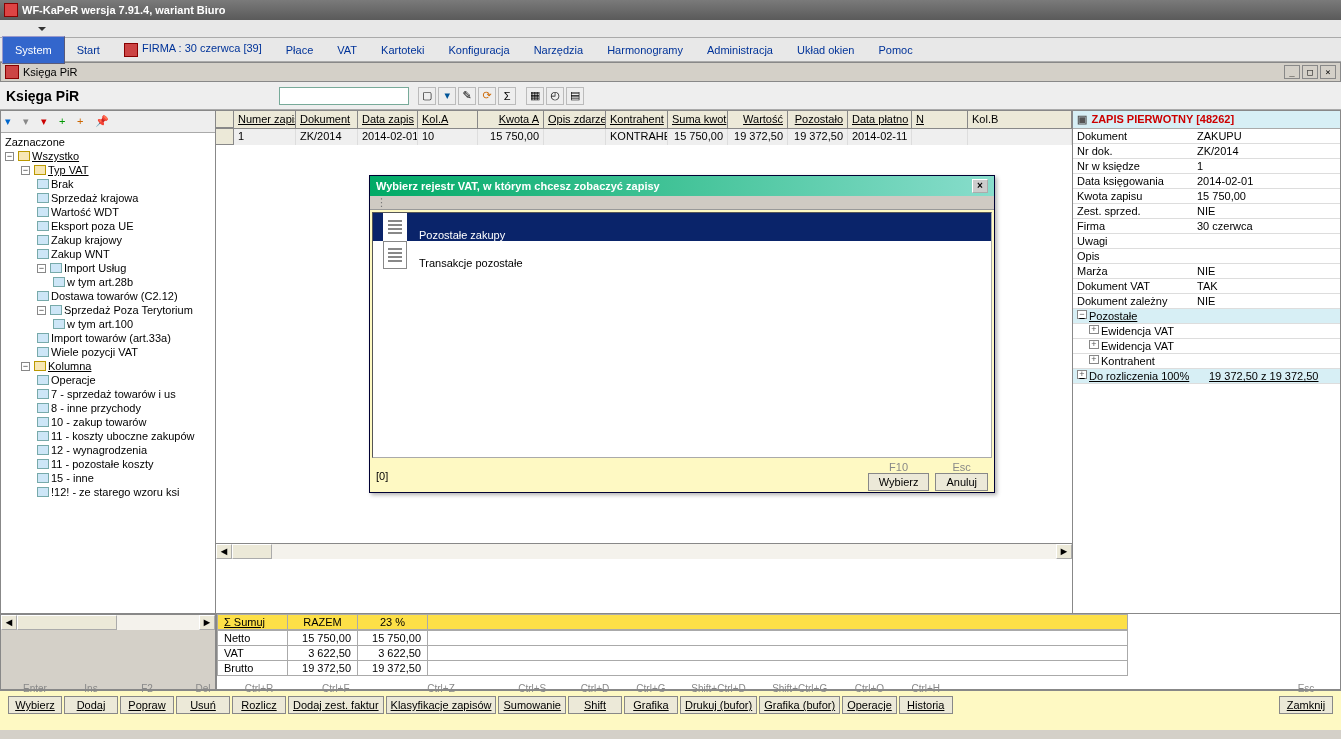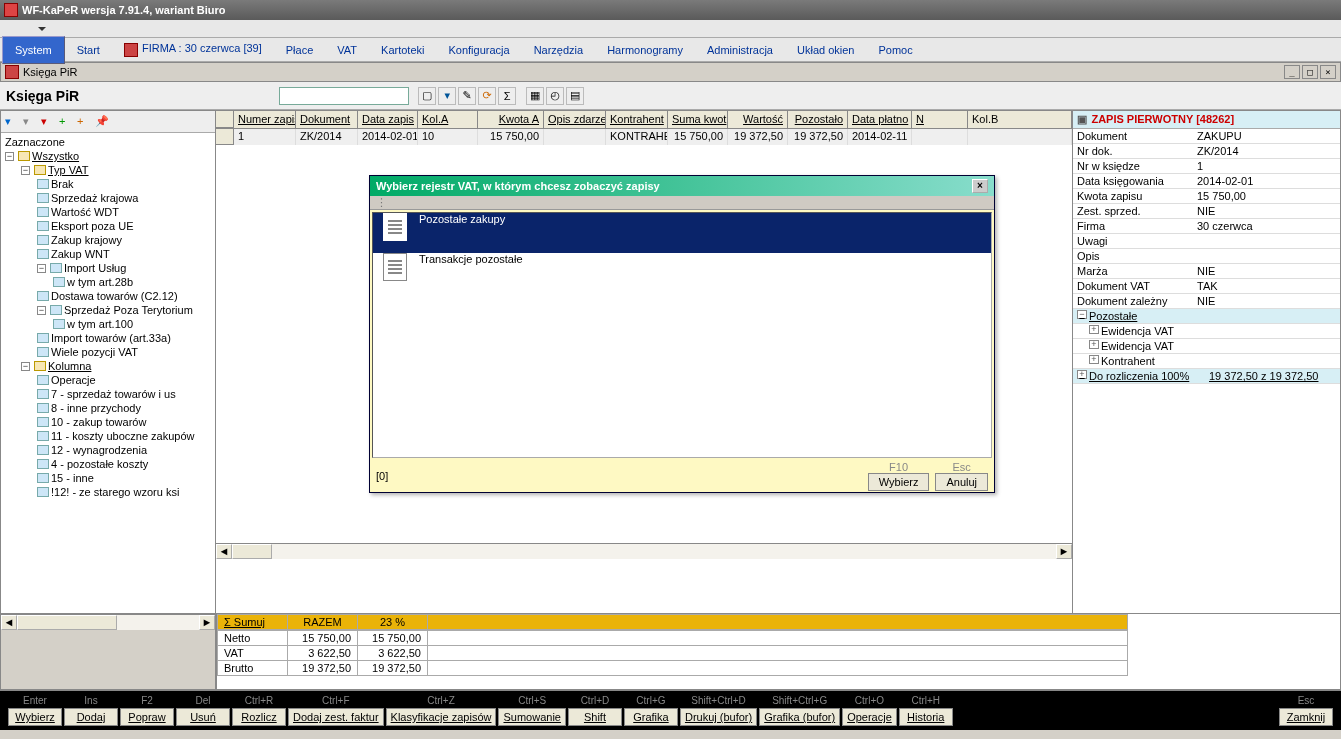--- a/index.html
+++ b/index.html
@@ -47,38 +47,38 @@
 .hscroll{position:absolute;bottom:0;left:0;right:0;height:16px;background:#ece9d8;border-top:1px solid #888;display:flex;}
 .hscroll .sb{width:16px;border:1px outset #fff;background:#ece9d8;text-align:center;line-height:12px;}
 .hscroll .track{flex:1;background:#f4f2ec;position:relative;}
 .hscroll .thumb{position:absolute;left:0;top:0;bottom:0;width:40px;background:#ece9d8;border:1px outset #fff;}
 .modal { position:absolute; left:369px; top:175px; width:626px; height:318px; border:1px solid #003; background:#fef9c3; box-shadow:2px 2px 4px rgba(0,0,0,.3);}
 .modal-title{background:linear-gradient(to right,#0a6,#8dc); color:#fff; font-weight:bold; height:20px; display:flex; align-items:center; padding:0 6px;}
 .modal-title .sp{flex:1;}
 .modal-title .cx{width:16px;height:14px;background:#ccc;border:1px outset #fff;color:#000;text-align:center;line-height:12px;font-size:10px;font-weight:bold;}
 .modal-strip{height:14px;background:#cfcac3;border-bottom:1px solid #999;padding-left:6px;color:#777;}
 .modal-body{background:#fff;height:246px;border:1px inset #aaa;margin:2px;}
-.mlist-item{display:flex;align-items:flex-start;height:40px;padding:0 10px;gap:12px;}
+.mlist-item{display:flex;align-items:flex-end;height:28px;padding:0 10px;gap:12px;}
 .mlist-item.sel{background:#0a246a;color:#fff;}
 .mlist-item .doc-icon{width:24px;height:28px;background:#fff;border:1px solid #888;position:relative;}
 .mlist-item.sel .doc-icon{border-color:#fff;}
 .mlist-item .doc-icon::before{content:"";position:absolute;top:6px;left:4px;right:4px;height:2px;background:#888;box-shadow:0 4px 0 #888,0 8px 0 #888,0 12px 0 #888;}
 .modal-footer{display:flex;align-items:center;padding:2px 6px;gap:6px;height:32px;}
 .modal-footer .sp{flex:1;}
 .modal-footer .hint{color:#888;}
 .modal-footer .col{display:flex;flex-direction:column;align-items:center;}
 .btn{background:#ece9d8;border:1px solid #888;padding:2px 10px;min-width:50px;text-align:center;}
 .summary-panel{height:76px;border:1px solid #888;border-top:none;background:#fff; margin-right:0;}
 .summary-table{display:table;border-collapse:collapse;}
 .srow{display:table-row;}
 .scell{display:table-cell;border:1px solid #aaa;padding:1px 6px;text-align:right;background:#fff;}
-.scell.hd{background:#eab308;text-align:center;}
+.scell.hd{background:#fde047;text-align:center;}
 .scell.lab{text-align:left;width:70px;}
 .scell.w{width:70px;}
-.shortcut-bar{height:40px;background:#000000;border-top:1px solid #888;display:flex;align-items:flex-end;padding:4px 8px;gap:2px;}
+.shortcut-bar{height:40px;background:#fef9c3;border-top:1px solid #888;display:flex;align-items:flex-end;padding:16px 8px;gap:2px;}
 .sc-col{display:flex;flex-direction:column;align-items:center;}
 .sc-col .sc-hint{color:#888;font-size:10px;height:13px;}
 .sc-col .sc-btn{background:#ece9d8;border:1px solid #888;padding:2px 4px;min-width:54px;text-align:center;text-decoration:underline;}
 .sc-col.sp{flex:1;}
 .grid-wrap{position:relative;height:448px;}
 .lower-wrap{display:flex;}
 .lower-left{width:216px;border:1px solid #888;border-top:none;background:#d4d0c8;}
 .lower-right{flex:1;}
 </style>
 </head>
@@ -235,21 +235,21 @@
       <div class="tree-node ind2">
           <span class="fold"></span>
           <span>11 - koszty uboczne zakupów</span>
         </div>
       <div class="tree-node ind2">
           <span class="fold"></span>
           <span>12 - wynagrodzenia</span>
         </div>
       <div class="tree-node ind2">
           <span class="fold"></span>
-          <span>4 - pozostałe koszty</span>
+          <span>11 - pozostałe koszty</span>
         </div>
       <div class="tree-node ind2">
           <span class="fold"></span>
           <span>15 - inne</span>
         </div>
       <div class="tree-node ind2">
           <span class="fold"></span>
           <span>!12! - ze starego wzoru ksi</span>
         </div>
     </div>

